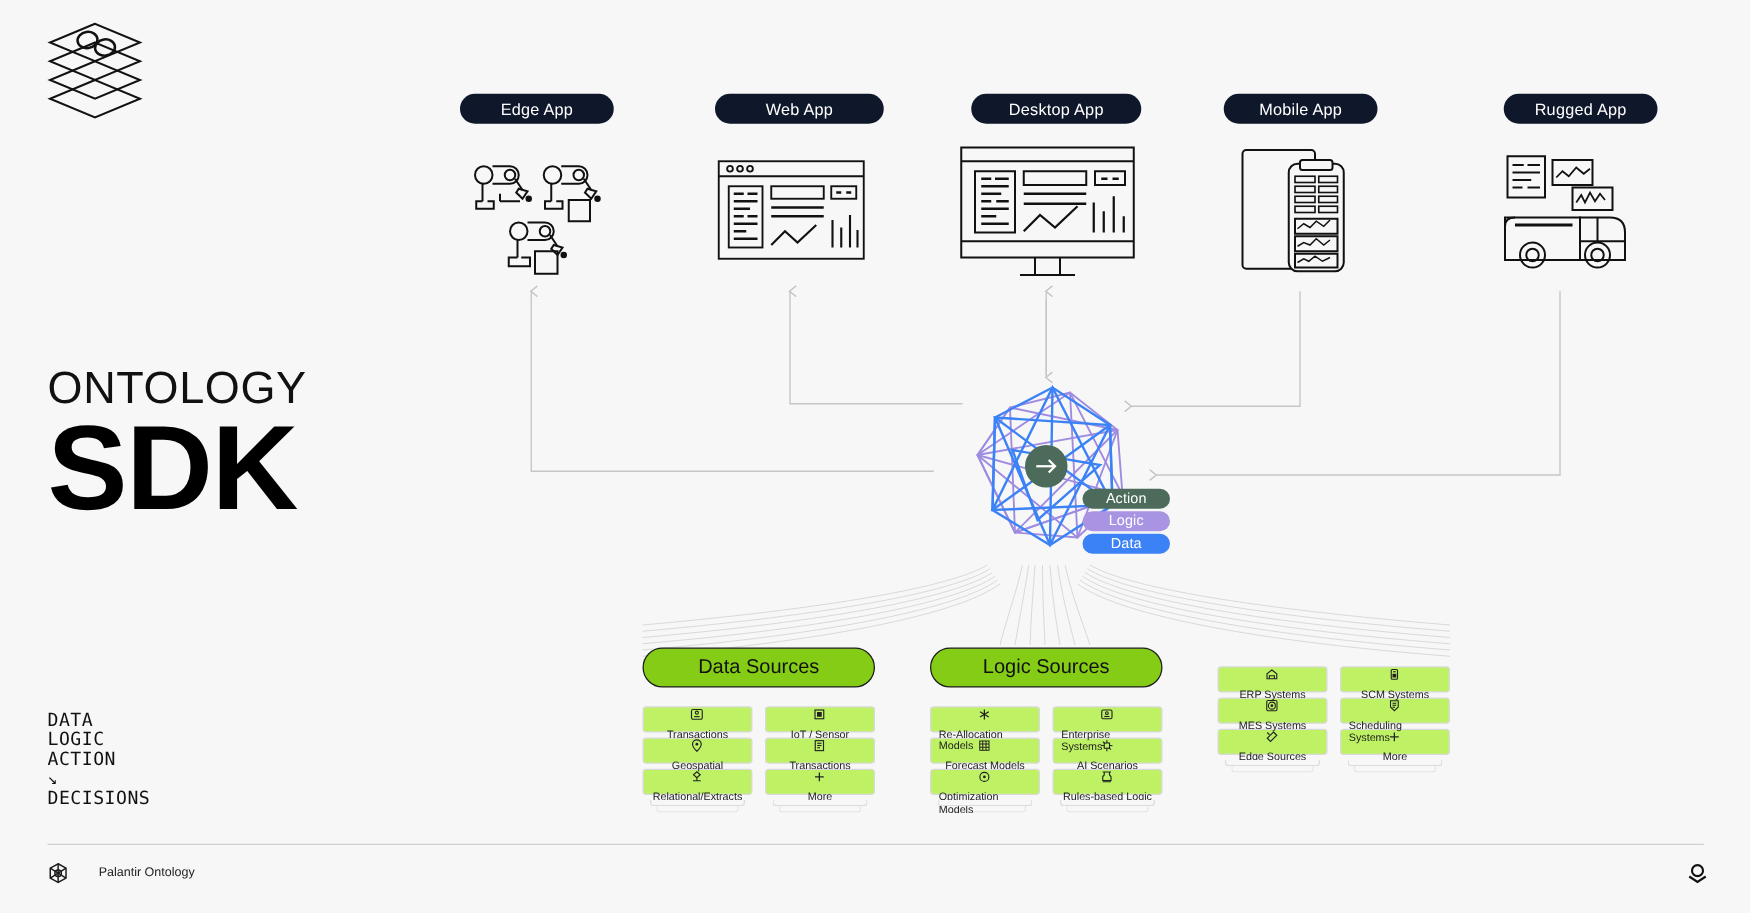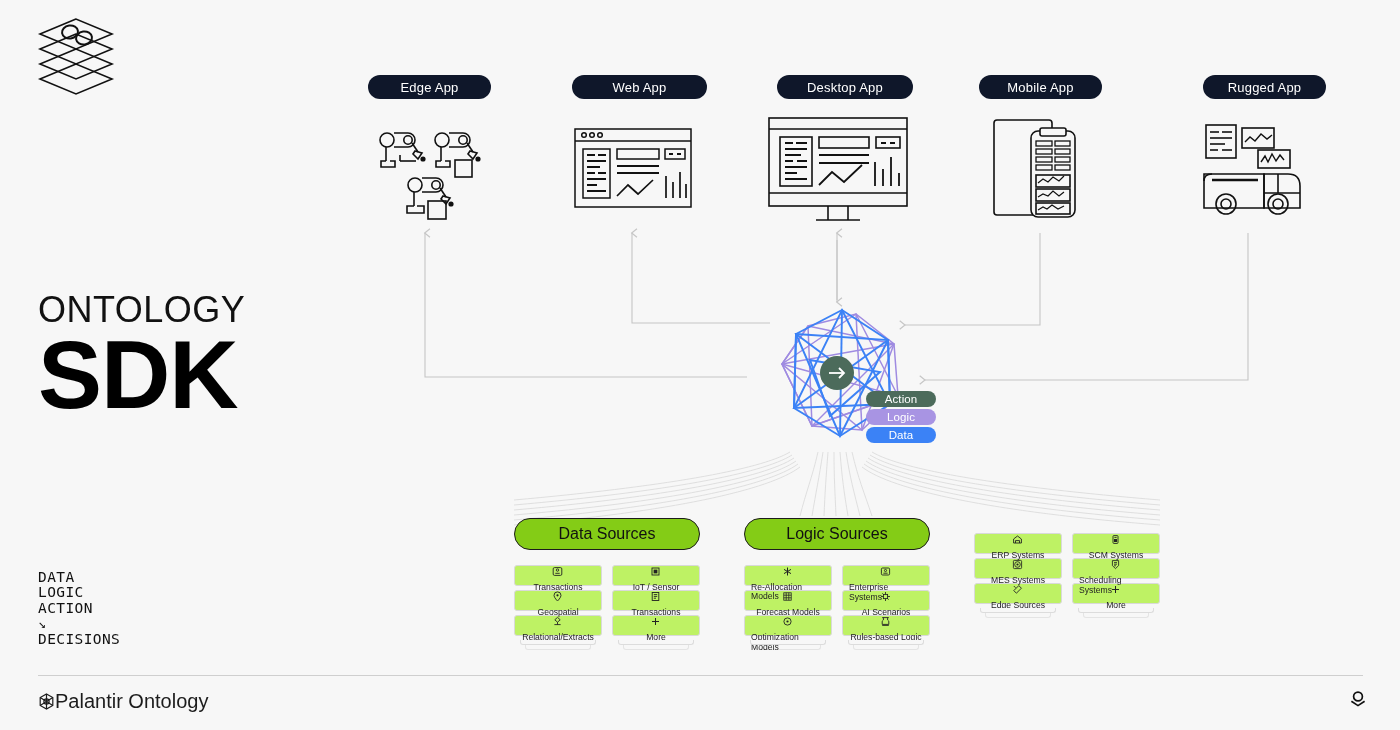--- a/index.html
+++ b/index.html
@@ -87,22 +87,22 @@
   .chip .ic{
     width:11px;height:11px;flex:0 0 11px;display:flex;align-items:center;justify-content:center;
     border-right:1px solid transparent;
   }
   .chip .ic svg{display:block;}
   .chip .lbl{line-height:9.5px;}
   .chip.two-line .lbl{line-height:9.2px;}
 
   
   #footer-rule{left:38px;top:675px;width:1325px;height:1px;background:#cfcfcf;}
-  #footer-brand{left:38px;top:690px;display:flex;align-items:center;gap:0;
-    font-size:20px;color:#1c1c1c;}
+  #footer-brand{left:38px;top:690px;display:flex;align-items:center;gap:24px;
+    font-size:10px;color:#1c1c1c;}
   #footer-mark{left:1347px;top:688px;width:22px;height:22px;}
 
   svg{overflow:visible;}
   .noline{line-height:0;}
 </style>
 </head>
 <body>
 
 <div class="stage">
 

